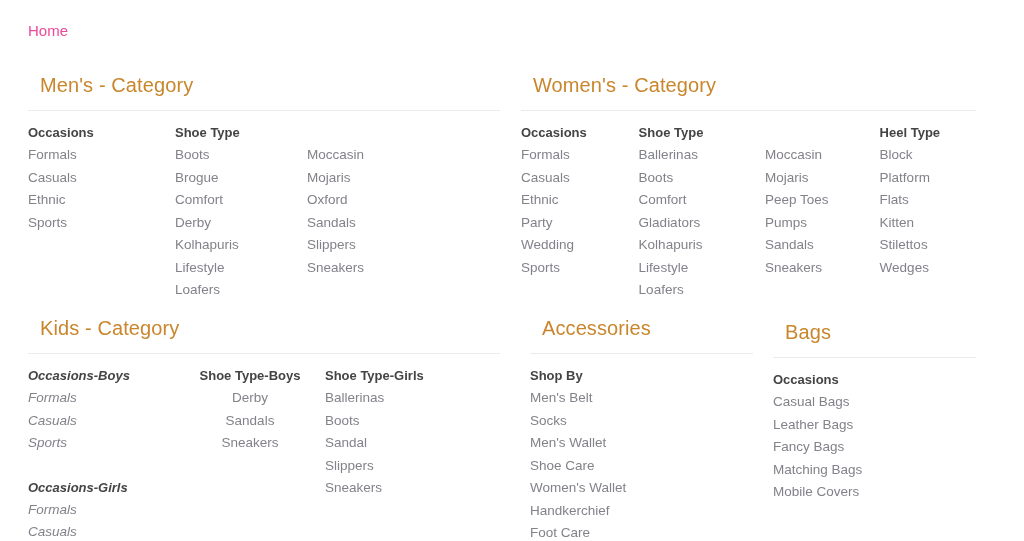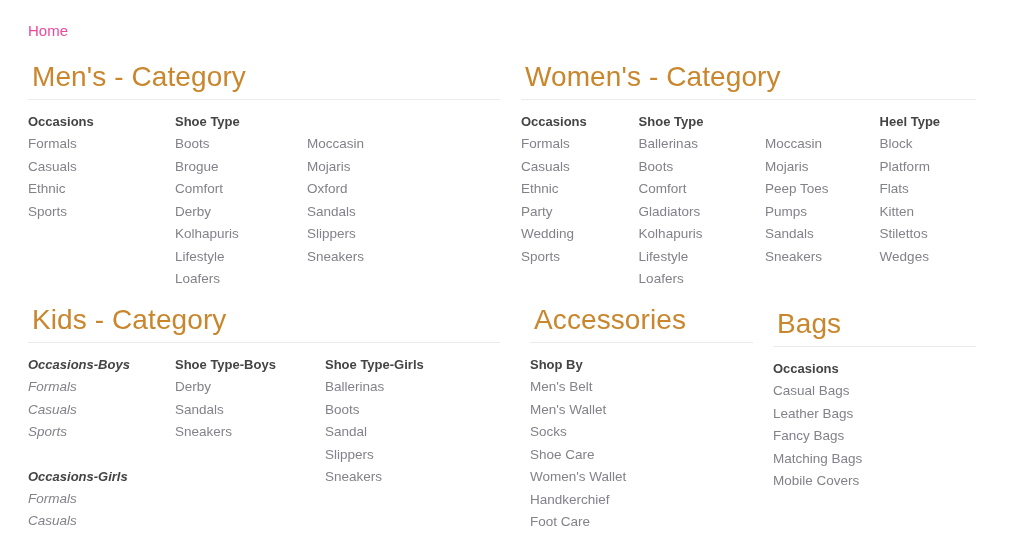--- a/index.html
+++ b/index.html
@@ -29,25 +29,25 @@
     color: #ec4899;
     text-decoration: none;
     cursor: pointer;
   }
 
   
   .panel {
     position: absolute;
   }
   .panel-title {
-    font-size: 28px;
+    font-size: 20px;
     font-weight: 400;
     color: #c9862c;
     line-height: 26px;
-    margin: 4px;
+    margin: 12px;
     white-space: nowrap;
     letter-spacing: 0.1px;
   }
   .panel-rule {
     height: 1px;
     background: #eceaea;
     margin-top: 9px;
     margin-bottom: 11px;
   }
 
@@ -90,21 +90,21 @@
   #panel-mens   .col:nth-child(1) { width: 147px; }
   #panel-mens   .col:nth-child(2) { width: 132px; }
   #panel-mens   .col:nth-child(3) { width: 120px; }
 
   #panel-womens .col:nth-child(1) { width: 122px; }
   #panel-womens .col:nth-child(2) { width: 131px; }
   #panel-womens .col:nth-child(3) { width: 119px; }
   #panel-womens .col:nth-child(4) { width: 100px; }
 
   #panel-kids   .col:nth-child(1) { width: 147px; font-style: italic; }
-  #panel-kids   .col:nth-child(2) { width: 150px; }
+  #panel-kids   .col:nth-child(2) { width: 150px; align-items: center; }
   #panel-kids   .col:nth-child(3) { width: 160px; }
 
   #panel-accessories .col:nth-child(1) { width: 223px; }
   #panel-bags        .col:nth-child(1) { width: 203px; }
 </style>
 </head>
 <body>
 
 <nav id="breadcrumb">
   <a class="crumb" href="#">Home</a>
@@ -231,22 +231,22 @@
   </div>
 </section>
 
 <section class="panel" id="panel-accessories">
   <h2 class="panel-title">Accessories</h2>
   <div class="panel-rule"></div>
   <div class="cols">
     <div class="col">
       <div class="col-head">Shop By</div>
       <a class="col-item" href="#">Men's Belt</a>
+      <a class="col-item" href="#">Socks</a>
       <a class="col-item" href="#">Men's Wallet</a>
-      <a class="col-item" href="#">Socks</a>
       <a class="col-item" href="#">Shoe Care</a>
       <a class="col-item" href="#">Women's Wallet</a>
       <a class="col-item" href="#">Handkerchief</a>
       <a class="col-item" href="#">Foot Care</a>
     </div>
   </div>
 </section>
 
 <section class="panel" id="panel-bags">
   <h2 class="panel-title">Bags</h2>

